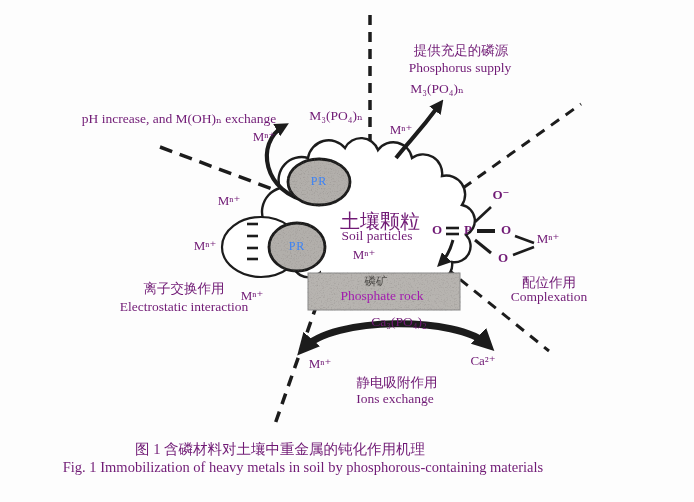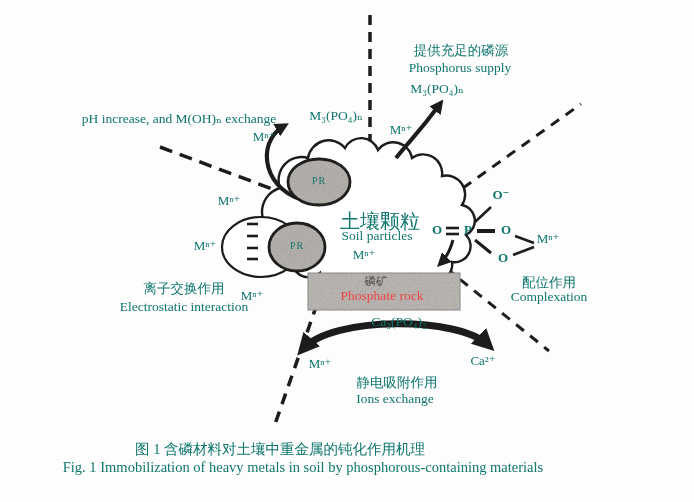--- a/index.html
+++ b/index.html
@@ -12,26 +12,26 @@
     color:#1c1c1c;
   }
   #art{position:absolute;left:0;top:0;}
   .lbl{
     position:absolute;
     transform:translateX(-50%);
     text-align:center;
     line-height:1.15;
     white-space:nowrap;
     font-size:13.5px;
-    color:#0f766e;
+    color:#701a75;
   }
   .small{font-size:13px;}
   .tiny{font-size:11.5px;color:#4d4b48;}
   .atom{font-size:13px;font-weight:bold;}
-  .prlbl{font-size:10px;color:#0f766e;letter-spacing:1px;}
+  .prlbl{font-size:12px;color:#3b82f6;letter-spacing:1px;}
   .cap{font-weight:normal;font-size:14.5px;}
 </style>
 </head>
 <body>
 
 <div id="fig">
 
   <svg id="art" width="694" height="502" viewBox="0 0 694 502">
     <defs>
       <marker id="ah-s" markerUnits="userSpaceOnUse" markerWidth="14" markerHeight="14" viewBox="0 0 10 10" refX="6" refY="5" orient="auto-start-reverse">
@@ -128,21 +128,21 @@
   <div class="lbl small" style="left:548px;top:232px">Mⁿ⁺</div>
   <div class="lbl small" style="left:320px;top:357px">Mⁿ⁺</div>
 
   <div class="lbl" style="left:380px;top:210px;font-size:20px">土壤颗粒</div>
   <div class="lbl" style="left:377px;top:228px">Soil particles</div>
 
   <div class="lbl prlbl" style="left:319px;top:175px">PR</div>
   <div class="lbl prlbl" style="left:297px;top:240px">PR</div>
 
   <div class="lbl tiny" style="left:376px;top:275px">磷矿</div>
-  <div class="lbl" style="left:382px;top:288px;color:#ef4444">Phosphate rock</div>
+  <div class="lbl" style="left:382px;top:288px;color:#a21caf">Phosphate rock</div>
 
   <div class="lbl" style="left:184px;top:281px">离子交换作用</div>
   <div class="lbl" style="left:184px;top:299px">Electrostatic interaction</div>
 
   <div class="lbl" style="left:549px;top:275px">配位作用</div>
   <div class="lbl" style="left:549px;top:289px">Complexation</div>
 
   <div class="lbl" style="left:399px;top:314px">Ca₃(PO₄)₂</div>
   <div class="lbl small" style="left:483px;top:354px">Ca²⁺</div>
   <div class="lbl" style="left:397px;top:375px">静电吸附作用</div>

